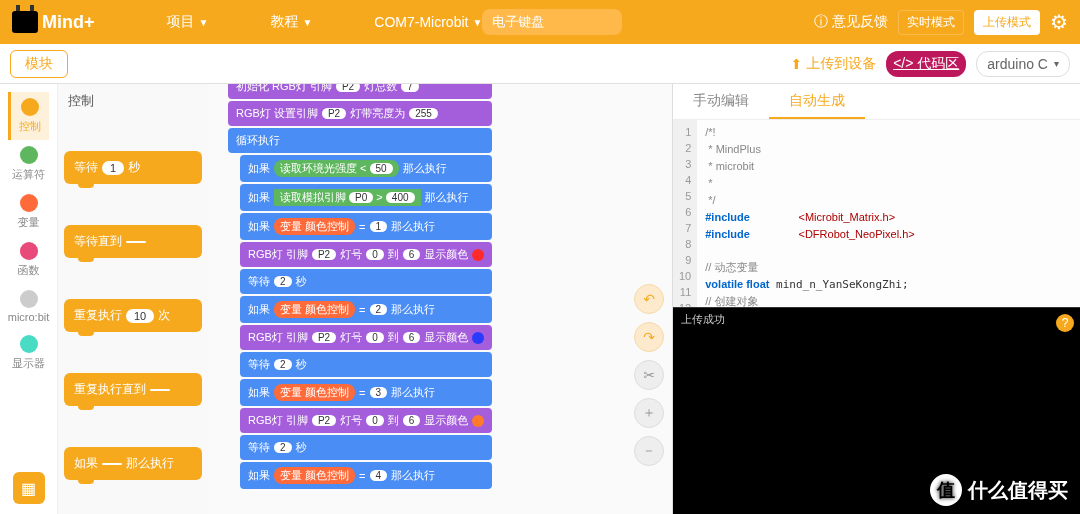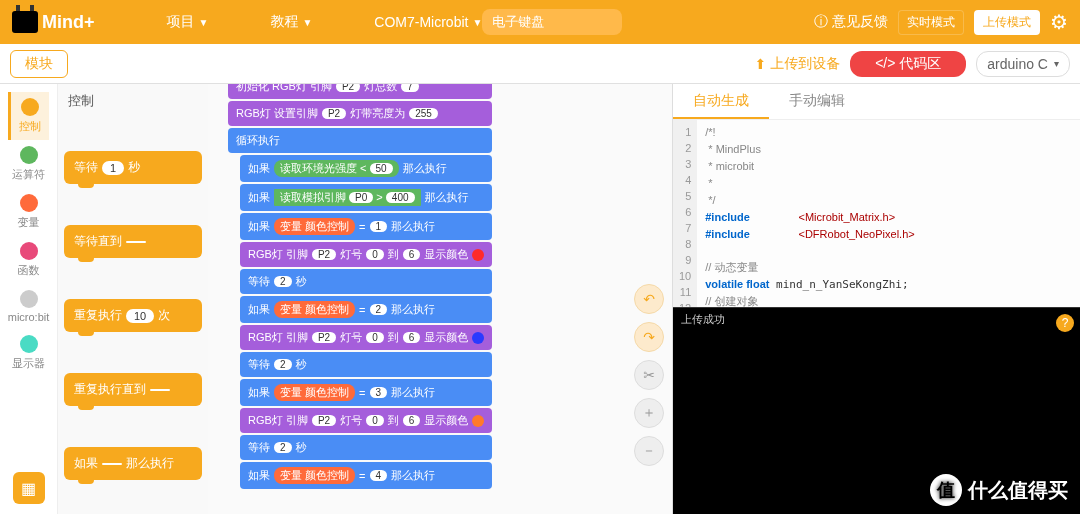--- a/index.html
+++ b/index.html
@@ -17,21 +17,21 @@
 .top-right { margin-left: auto; display: flex; align-items: center; gap: 10px; font-size: 14px; }
 .feedback { display: flex; align-items: center; gap: 4px; }
 .mode-btn { background: #f7a91e; border: 1px solid #fff3; padding: 3px 8px; border-radius: 4px; font-size: 12px; }
 .mode-btn.active { background: #fff; color: #f7a91e; }
 .gear { font-size: 20px; }
 
 .row2 { height: 40px; background: #fff; border-bottom: 1px solid #e0e0e0; display: flex; align-items: center; padding: 0 10px; gap: 12px; }
 .modules-tab { color: #f7a91e; border: 1px solid #f7a91e; padding: 4px 14px; border-radius: 6px; font-size: 14px; }
 .row2-right { margin-left: auto; display: flex; align-items: center; gap: 10px; font-size: 14px; }
 .upload-btn { display: flex; align-items: center; gap: 4px; color: #f7a91e; font-weight: 500; }
-.code-btn { background: #ef4444; color: #fff; padding: 4px 25px; border-radius: 12px; }
+.code-btn { background: #be185d; color: #fff; padding: 4px 7px; border-radius: 12px; text-decoration: underline; }
 .lang-select { border: 1px solid #ddd; padding: 4px 10px; border-radius: 12px; color: #666; display: flex; align-items: center; gap: 6px; }
 
 .main { display: flex; height: 430px; }
 .cat-col { width: 58px; background: #fff; border-right: 1px solid #eee; display: flex; flex-direction: column; align-items: center; padding-top: 8px; gap: 4px; }
 .cat-item { display: flex; flex-direction: column; align-items: center; font-size: 11px; color: #888; padding: 6px 0; width: 100%; cursor: pointer; }
 .cat-item.active { background: #fdf1dc; color: #f7a91e; border-left: 3px solid #f7a91e; }
 .cat-dot { width: 18px; height: 18px; border-radius: 50%; margin-bottom: 3px; }
 .ext-btn { margin-top: auto; margin-bottom: 10px; width: 32px; height: 32px; background: #f7a91e; border-radius: 6px; display: flex; align-items: center; justify-content: center; color: #fff; font-size: 16px; }
 
 .palette { width: 150px; background: #f9f9f9; padding: 8px 6px; overflow: hidden; }
@@ -191,22 +191,22 @@
       <div class="tool-btn">↶</div>
       <div class="tool-btn">↷</div>
       <div class="tool-btn gray">✂</div>
       <div class="tool-btn gray">＋</div>
       <div class="tool-btn gray">－</div>
     </div>
   </div>
 
   <div class="code-panel">
     <div class="code-tabs">
+      <div class="code-tab">手动编辑</div>
       <div class="code-tab active">自动生成</div>
-      <div class="code-tab">手动编辑</div>
     </div>
     <div class="code-body">
       <div class="gutter" id="gutter">1<br>2<br>3<br>4<br>5<br>6<br>7<br>8<br>9<br>10<br>11<br>12<br>13<br>14<br>15<br>16<br>17<br>18<br></div>
       <div class="code-text" id="code-text"><span class="cm">/*!</span>
 <span class="cm"> * MindPlus</span>
 <span class="cm"> * microbit</span>
 <span class="cm"> *</span>
 <span class="cm"> */</span>
 <span class="kw">#include</span> <span class="str">&lt;Microbit_Matrix.h&gt;</span>
 <span class="kw">#include</span> <span class="str">&lt;DFRobot_NeoPixel.h&gt;</span>

